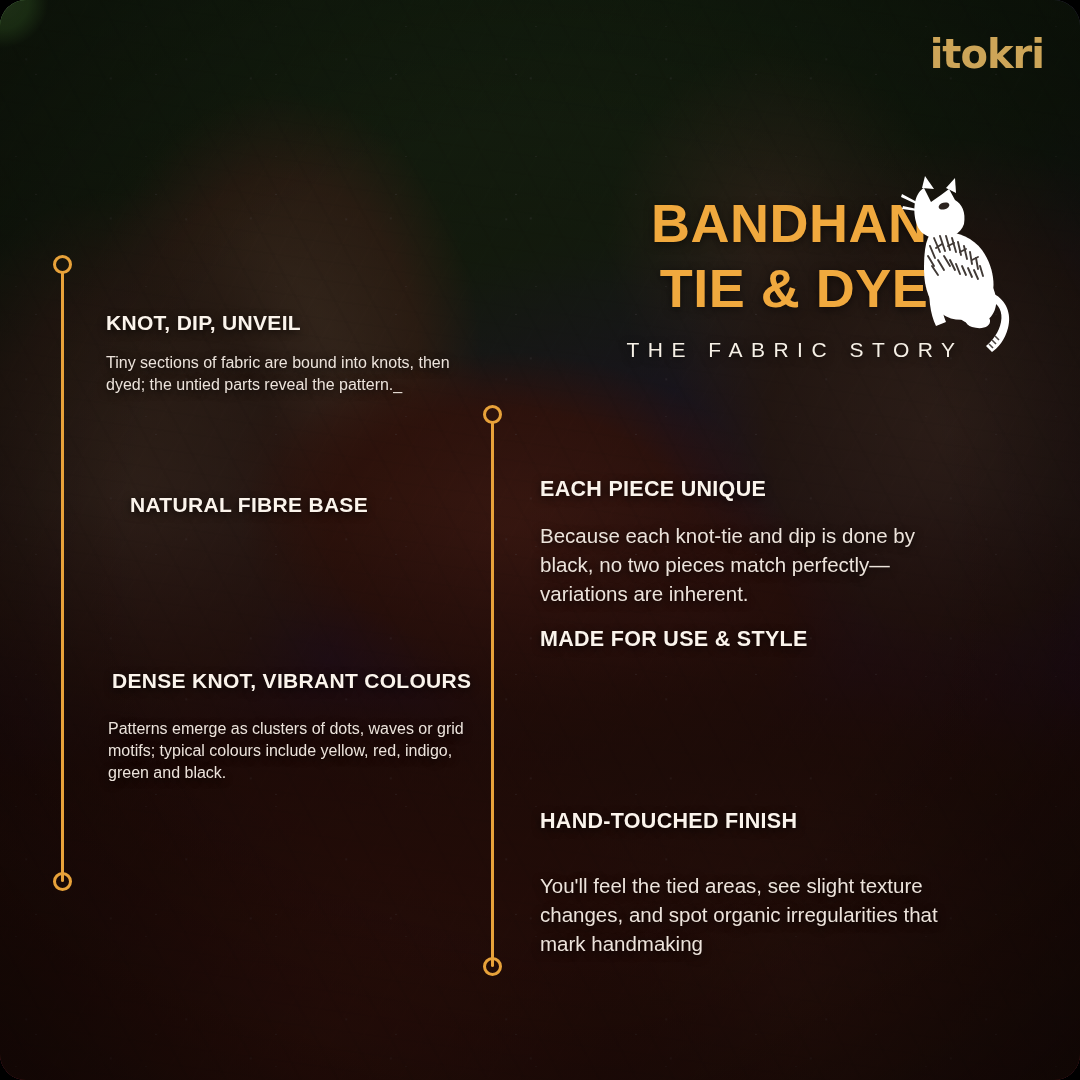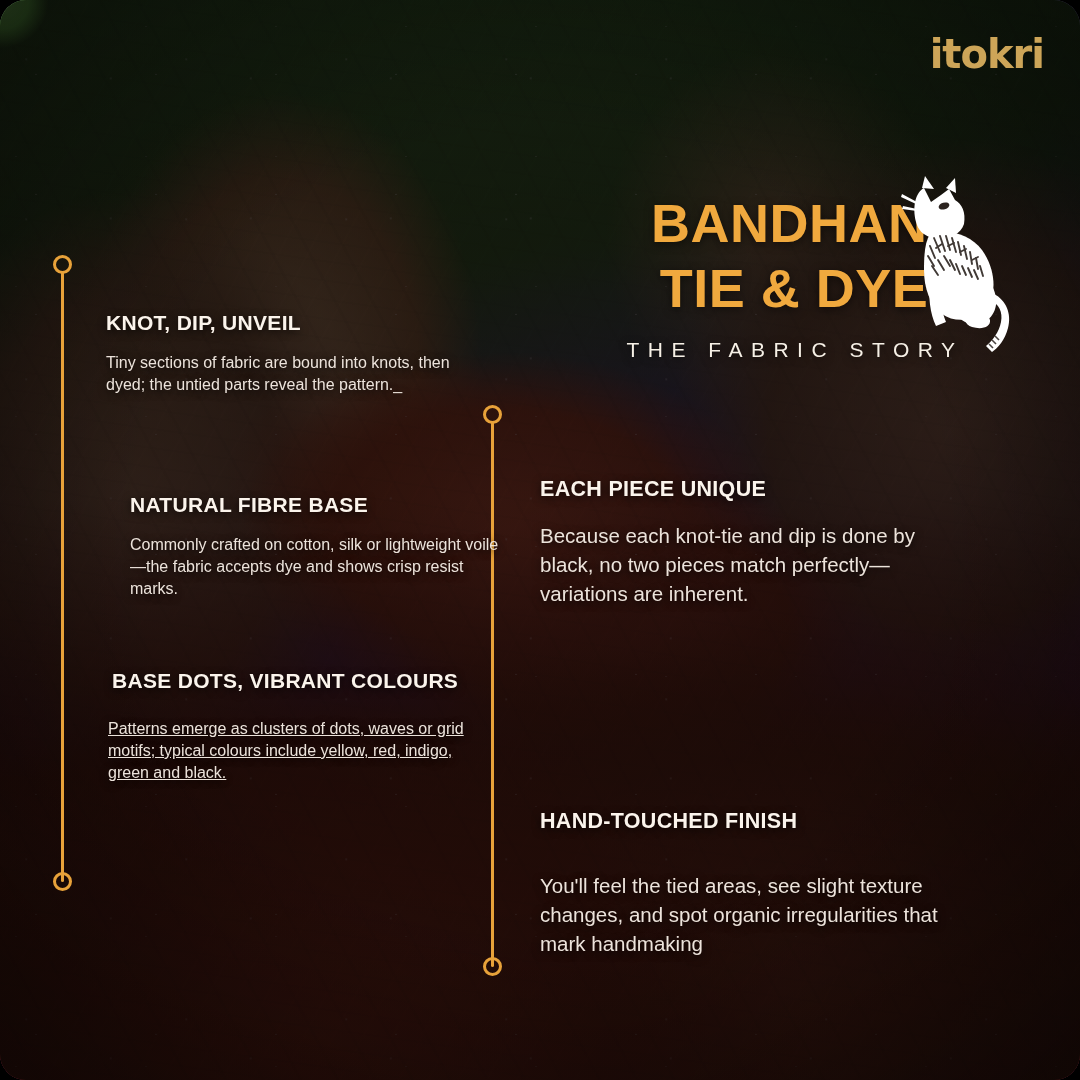--- a/index.html
+++ b/index.html
@@ -130,21 +130,21 @@
     text-shadow:0 2px 9px rgba(0,0,0,.75);
   }
 
   
   .col-left .b-head{font-size:21px;letter-spacing:.3px;}
   .col-left .b-body{font-size:16px;margin-top:16px;}
 
   .blk-l1{left:106px;top:310px;width:372px;}
   .blk-l2{left:106px;top:492px;width:372px;margin-left:24px;}
   .blk-l3{left:112px;top:668px;width:372px;}
-  .blk-l3 .b-body{margin-top:24px;margin-left:-4px;text-decoration:underline;}
+  .blk-l3 .b-body{margin-top:24px;margin-left:-4px;}
 
   
   .col-right .b-head{font-size:21.5px;letter-spacing:.3px;}
   .col-right .b-body{font-size:20.5px;margin-top:20px;}
 
   .blk-r1{left:540px;top:452px;width:400px;margin-top:24px;}
   .blk-r2{left:540px;top:626px;width:400px;}
   .blk-r3{left:540px;top:808px;width:404px;}
   .blk-r3 .b-body{margin-top:38px;}
 </style>
@@ -240,38 +240,38 @@
 
   <div class="col-left">
 
     <div class="block blk-l1">
       <div class="b-head">KNOT, DIP, UNVEIL</div>
       <div class="b-body">Tiny sections of fabric are bound into knots, then dyed; the untied parts reveal the pattern._</div>
     </div>
 
     <div class="block blk-l2">
       <div class="b-head">NATURAL FIBRE BASE</div>
-      <div class="b-body">Commonly crafted on cotton, silk or lightweight voile—the fabric accepts dye and shows crisp resist marks.</div>
     </div>
 
     <div class="block blk-l3">
-      <div class="b-head">BASE DOTS, VIBRANT COLOURS</div>
+      <div class="b-head">DENSE KNOT, VIBRANT COLOURS</div>
       <div class="b-body">Patterns emerge as clusters of dots, waves or grid motifs; typical colours include yellow, red, indigo, green and black.</div>
     </div>
 
   </div>
 
   <div class="col-right">
 
     <div class="block blk-r1">
       <div class="b-head">EACH PIECE UNIQUE</div>
       <div class="b-body">Because each knot-tie and dip is done by black, no two pieces match perfectly—variations are inherent.</div>
     </div>
 
     <div class="block blk-r2">
+      <div class="b-head">MADE FOR USE &amp; STYLE</div>
     </div>
 
     <div class="block blk-r3">
       <div class="b-head">HAND-TOUCHED FINISH</div>
       <div class="b-body">You'll feel the tied areas, see slight texture changes, and spot organic irregularities that mark handmaking</div>
     </div>
 
   </div>
 
 </div>

